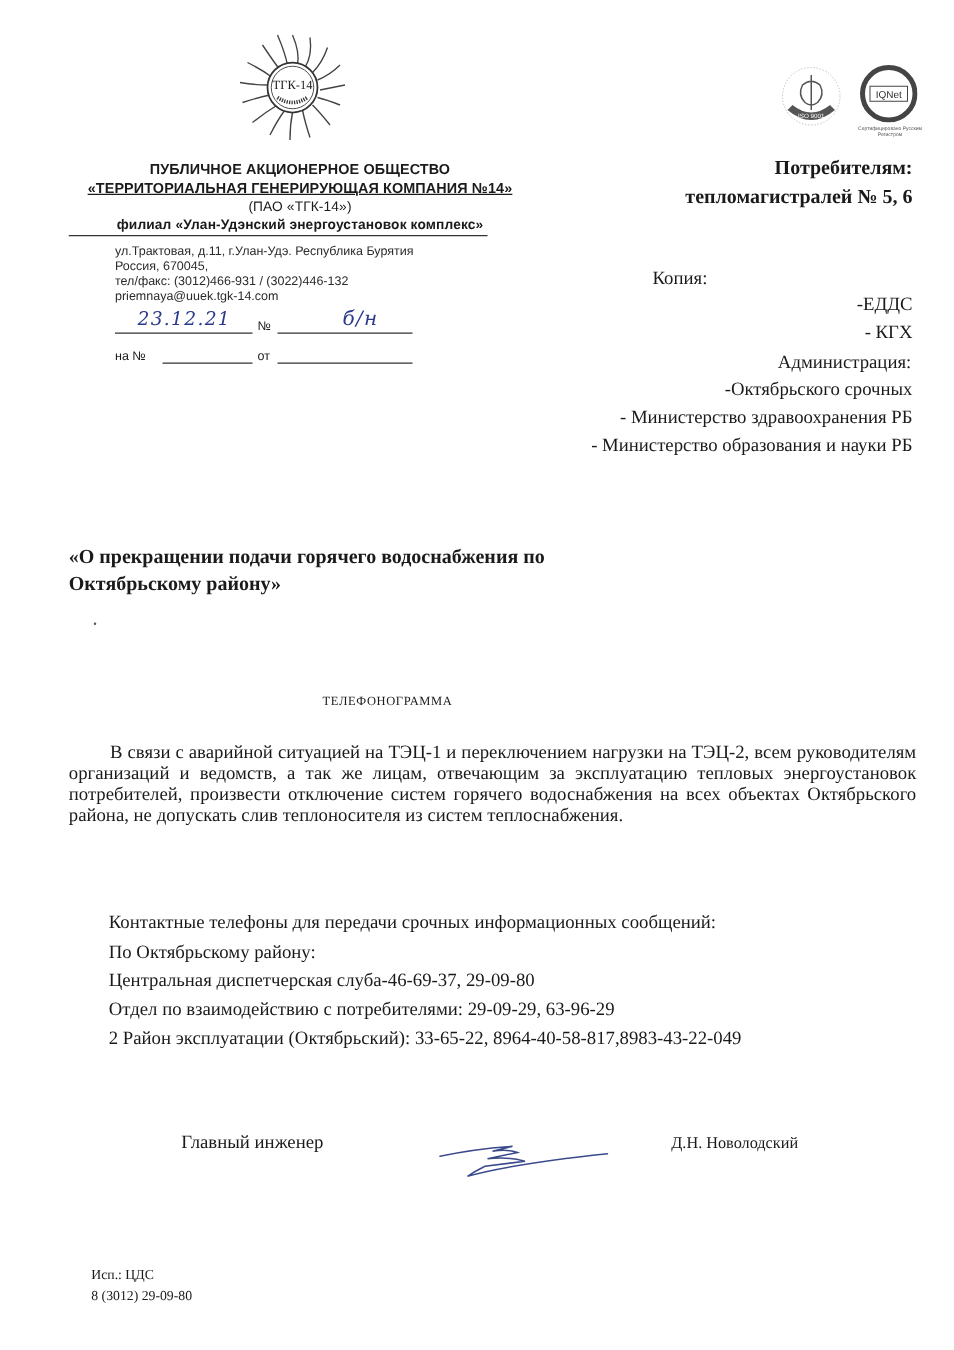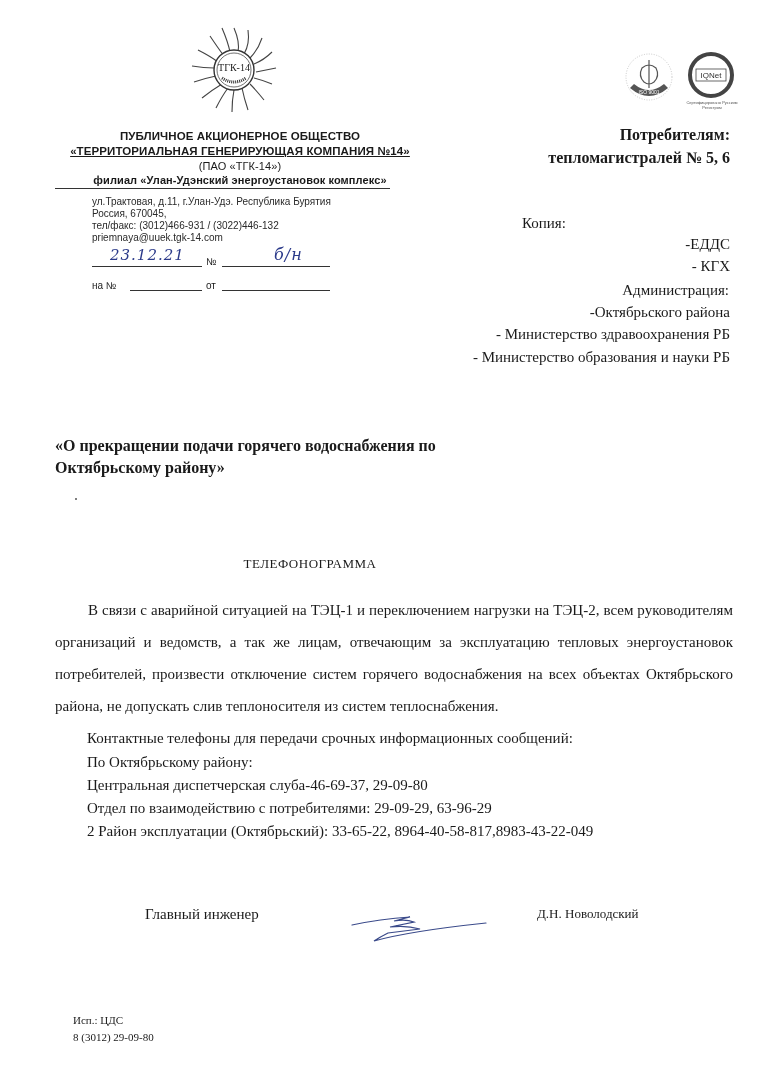--- a/index.html
+++ b/index.html
@@ -51,22 +51,22 @@
   #cc2 { right: 34px; top: 282px; }
   #cc3 { right: 33px; top: 304px; }
   #cc4 { right: 33px; top: 326px; }
   #cc5 { right: 33px; top: 349px; }
 
   
   #subject { left: 55px; top: 435px; width: 430px; font-size: 16px; font-weight: bold; line-height: 22px; }
   #dot-mark { left: 75px; top: 498px; width: 2px; height: 2px; background: #555; border-radius: 50%; }
 
   
-  #doc-title { left: 0; width: 620px; top: 556px; text-align: center; font-size: 13px; letter-spacing: 0.5px; }
-  #body-para { left: 55px; width: 678px; top: 594px; font-size: 15px; line-height: 32px; text-align: justify; text-indent: 33px; }
+  #doc-title { left: 0; width: 620px; top: 556px; text-align: center; font-size: 10px; letter-spacing: 0.5px; }
+  #body-para { left: 55px; width: 678px; top: 594px; font-size: 15px; line-height: 17px; text-align: justify; text-indent: 33px; }
 
   .contact { left: 87px; font-size: 15px; }
   #contact0 { top: 730px; }
   #contact1 { top: 754px; }
   #contact2 { top: 777px; }
   #contact3 { top: 800px; }
   #contact4 { top: 823px; }
 
   
   #sign-position { left: 145px; top: 906px; font-size: 15px; }
@@ -140,21 +140,21 @@
 </svg>
 <div id="iqnet-caption" class="abs sans">Сертифицировано Русским Регистром</div>
 
 <div id="recip1" class="abs serif right-bold">Потребителям:</div>
 <div id="recip2" class="abs serif right-bold">тепломагистралей № 5, 6</div>
 
 <div id="cc-label" class="abs serif">Копия:</div>
 <div id="cc0" class="abs serif cc">-ЕДДС</div>
 <div id="cc1" class="abs serif cc">- КГХ</div>
 <div id="cc2" class="abs serif cc">Администрация:</div>
-<div id="cc3" class="abs serif cc">-Октябрьского района</div>
+<div id="cc3" class="abs serif cc">-Октябрьского срочных</div>
 <div id="cc4" class="abs serif cc">- Министерство здравоохранения РБ</div>
 <div id="cc5" class="abs serif cc">- Министерство образования и науки РБ</div>
 
 <div id="subject" class="abs serif">«О прекращении подачи горячего водоснабжения по Октябрьскому району»</div>
 <div id="dot-mark" class="abs"></div>
 
 <div id="doc-title" class="abs serif">ТЕЛЕФОНОГРАММА</div>
 <div id="body-para" class="abs serif">В связи с аварийной ситуацией на ТЭЦ-1 и переключением нагрузки на ТЭЦ-2, всем руководителям организаций и ведомств, а так же лицам, отвечающим за эксплуатацию тепловых энергоустановок потребителей, произвести отключение систем горячего водоснабжения на всех объектах Октябрьского района, не допускать слив теплоносителя из систем теплоснабжения.</div>
 
 <div id="contact0" class="abs serif contact">Контактные телефоны для передачи срочных информационных сообщений:</div>

